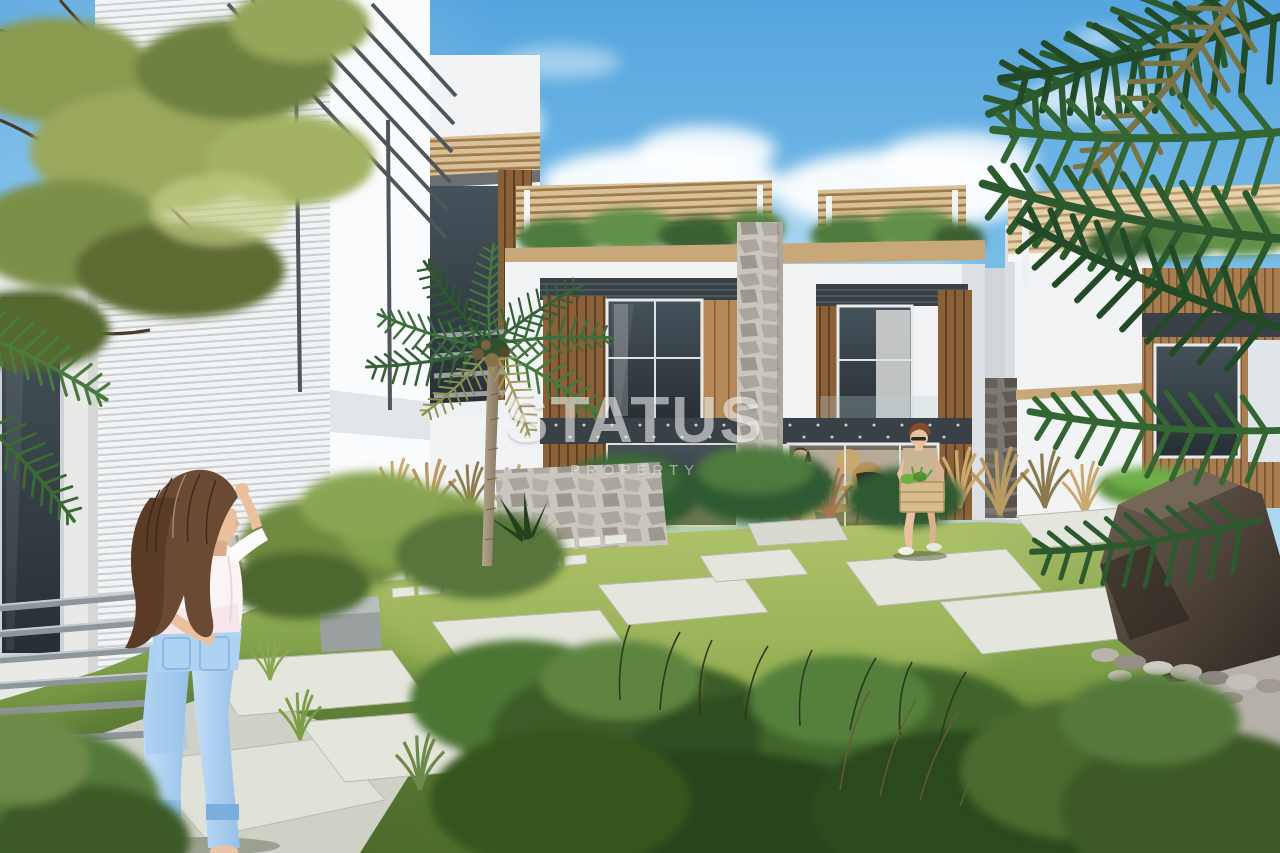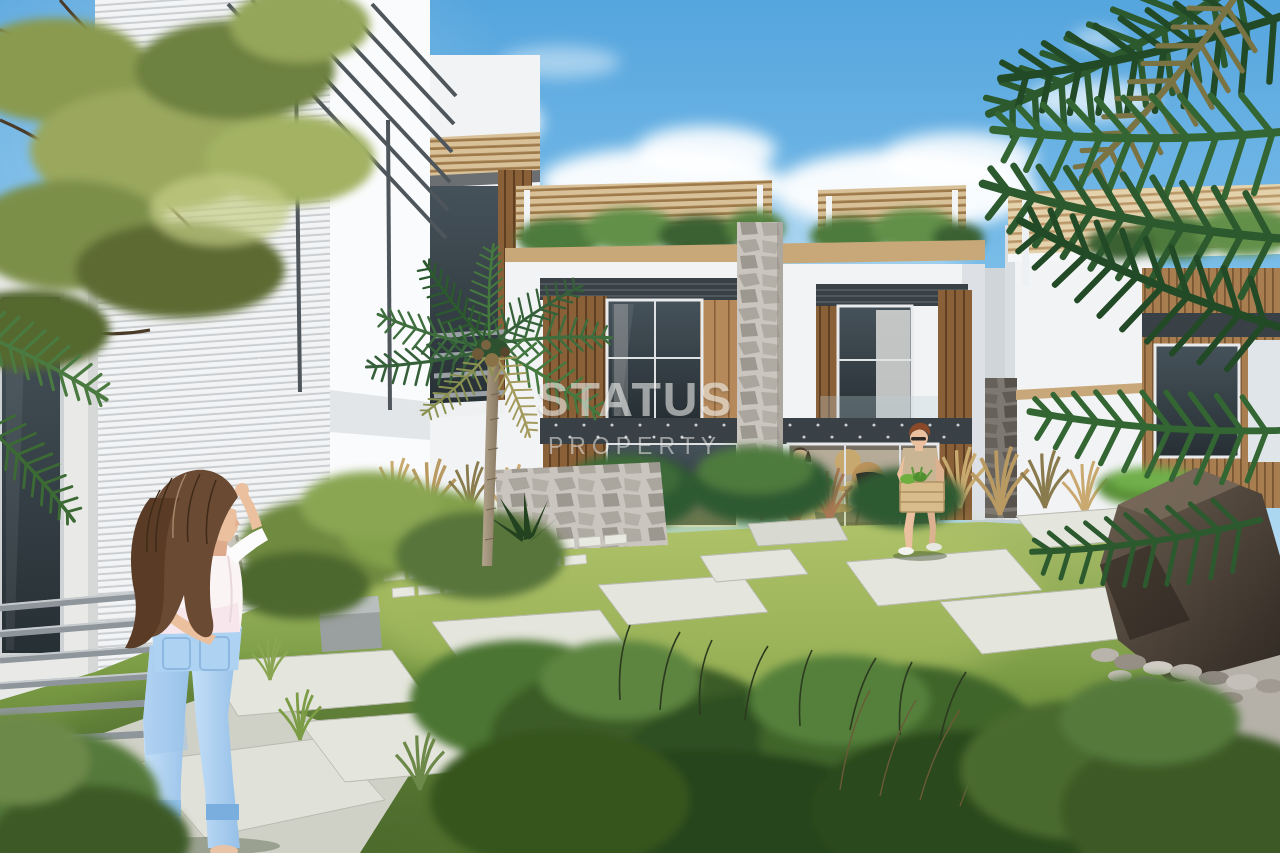--- a/index.html
+++ b/index.html
@@ -6,24 +6,24 @@
   .stage{position:relative;width:1280px;height:853px;overflow:hidden;
          font-family:"Liberation Sans",sans-serif;
          background:linear-gradient(180deg,
             var(--skyTop,#55a5de) 0%,
             var(--skyMid,#7fc0ea) 36%,
             #b5dcf3 66%,
             var(--skyHorizon,#ddeefa) 88%);}
   .stage svg{position:absolute;left:0;top:0;}
   .watermark{position:absolute;left:440px;top:376px;width:390px;text-align:center;
              pointer-events:none;user-select:none;}
-  .wm1{font-size:48px;font-weight:700;letter-spacing:2px;line-height:1;
+  .wm1{font-size:64px;font-weight:700;letter-spacing:2px;line-height:1;
        color:var(--watermark,#f2f2f0);opacity:.58;
-       text-shadow:0 2px 3px rgba(70,70,70,.35),0 0 1px rgba(90,90,90,.4);}
-  .wm2{margin-top:9px;font-size:23px;font-weight:400;letter-spacing:6px;
+       text-shadow:0 2px 3px rgba(70,70,70,.35),0 0 1px rgba(90,90,90,.4);margin-top:12px;}
+  .wm2{margin-top:9px;font-size:15px;font-weight:400;letter-spacing:6px;
        color:var(--watermark,#f2f2f0);opacity:.52;
        text-shadow:0 1px 2px rgba(70,70,70,.35);}
 </style>
 </head>
 <body>
 
 <div class="stage">
 <svg width="1280" height="853" viewBox="0 0 1280 853">
 <defs>
   <filter id="b4">

